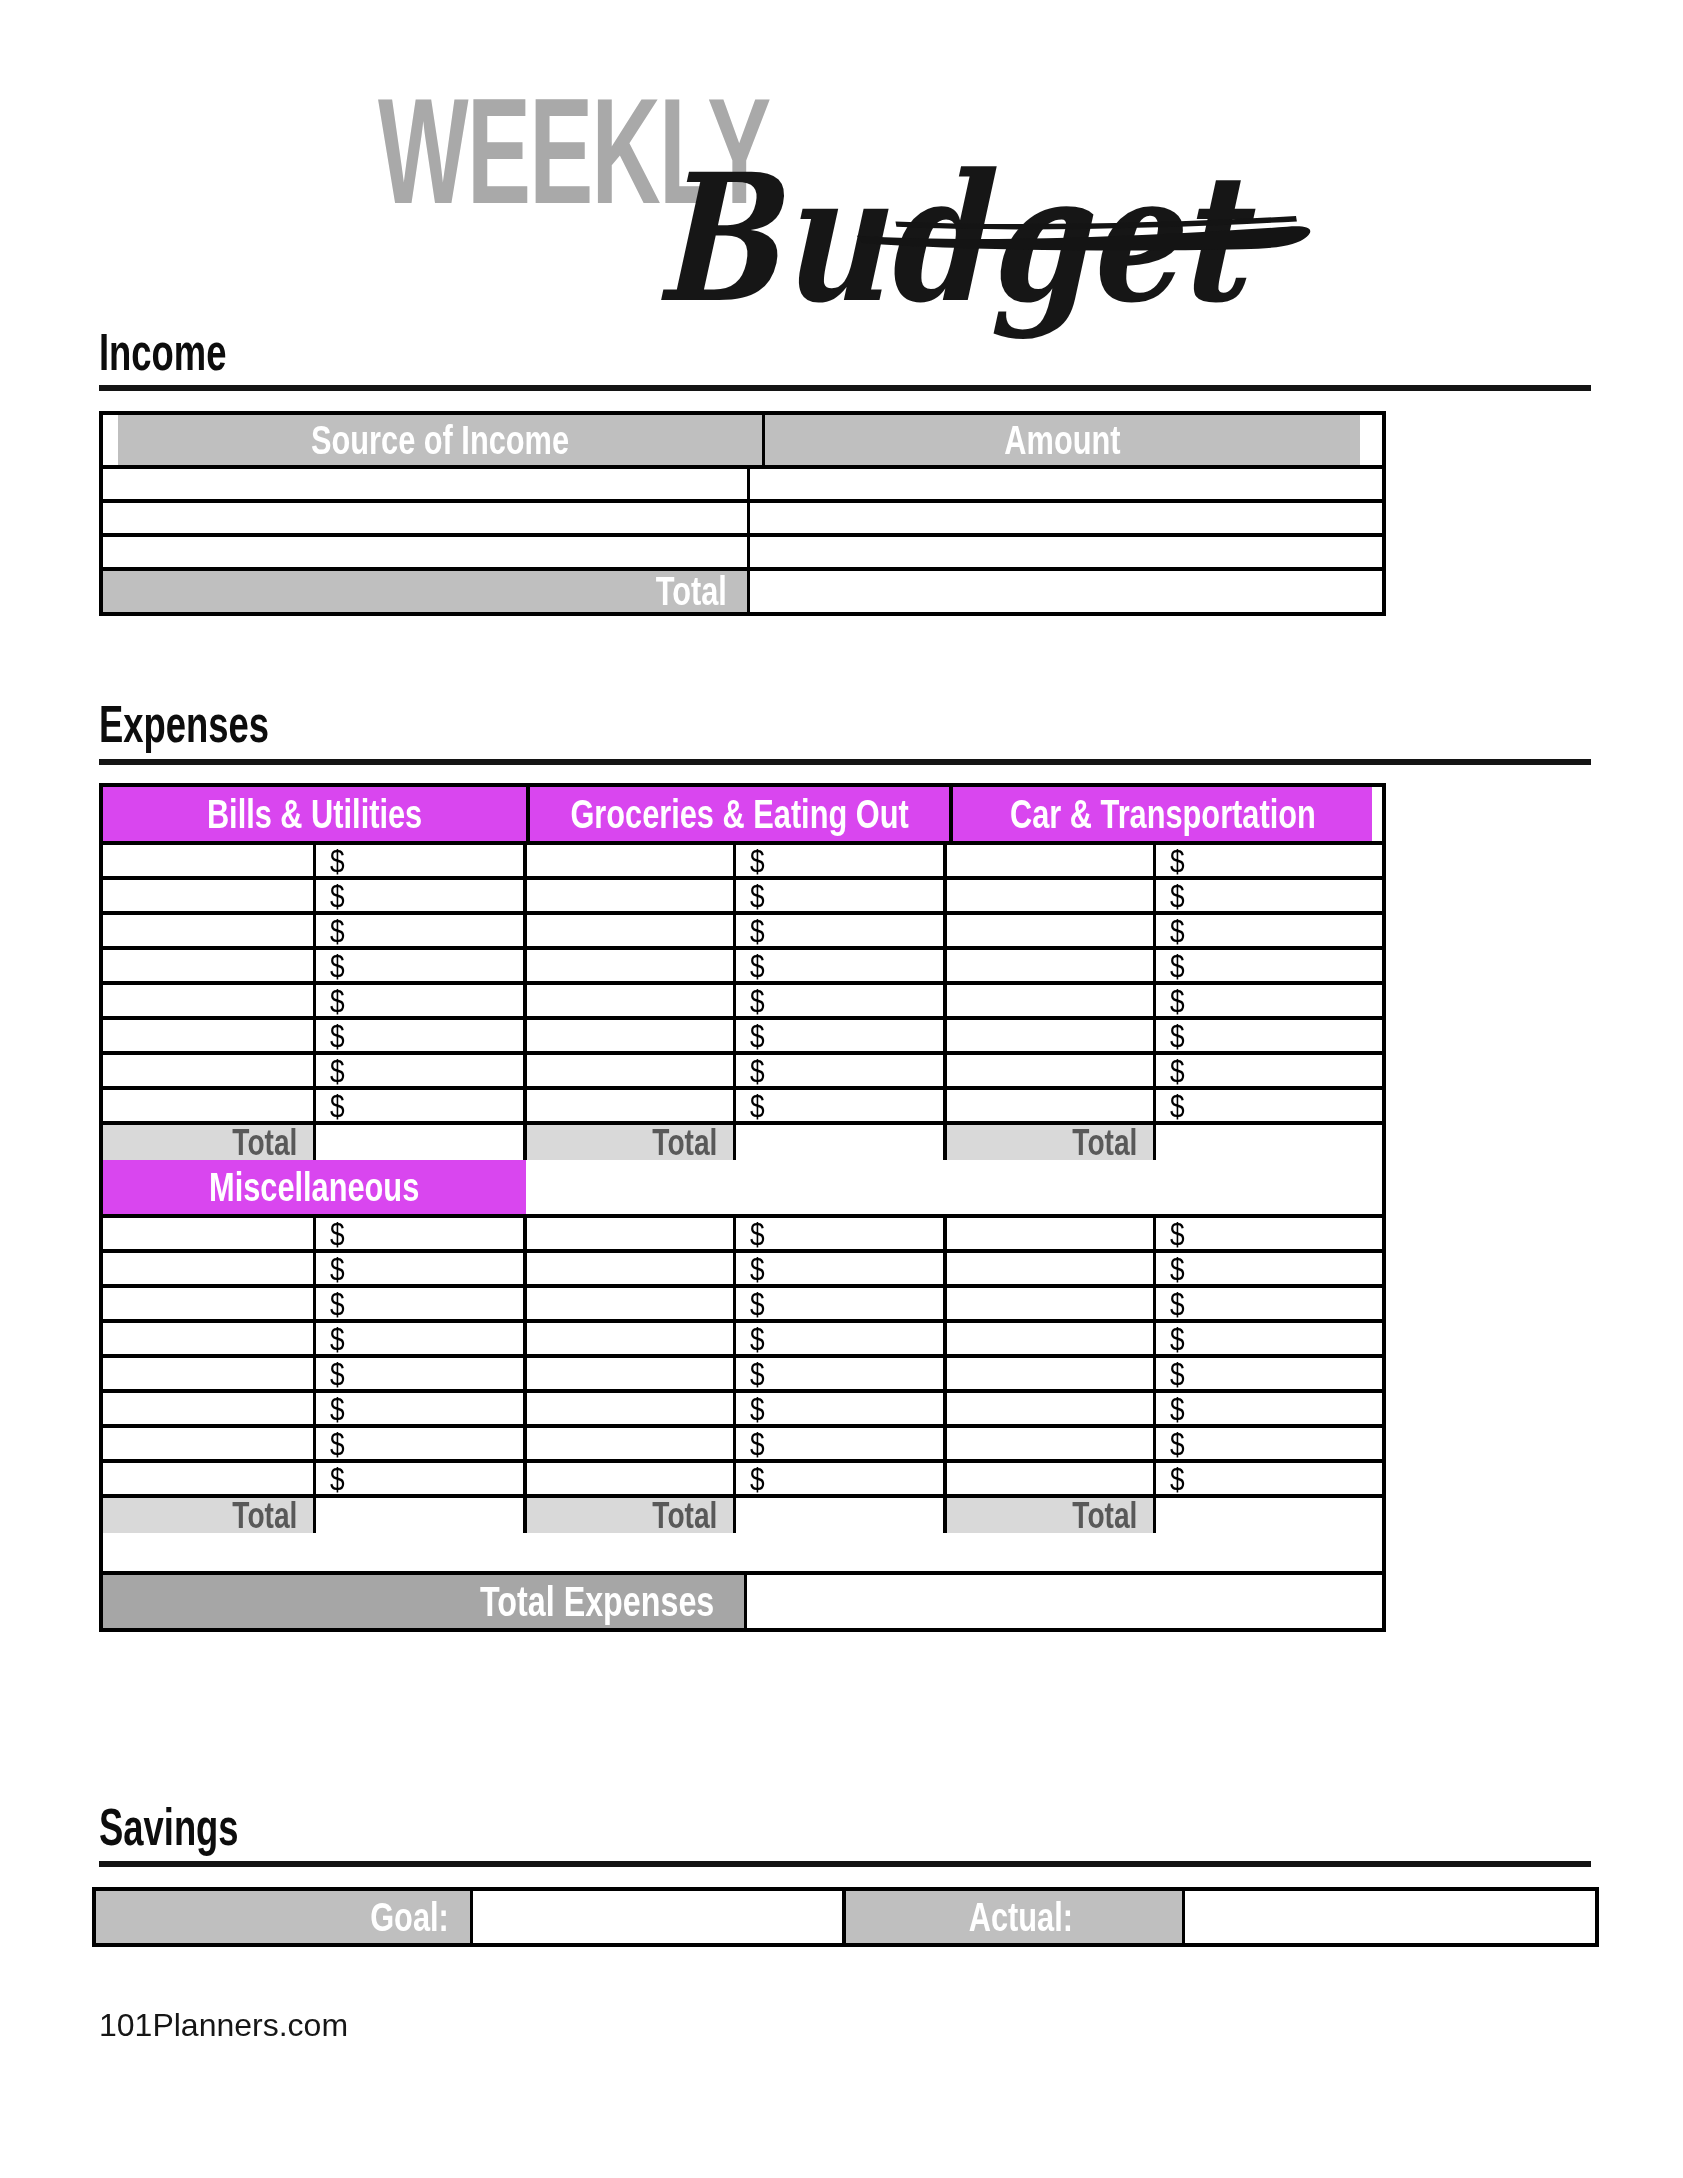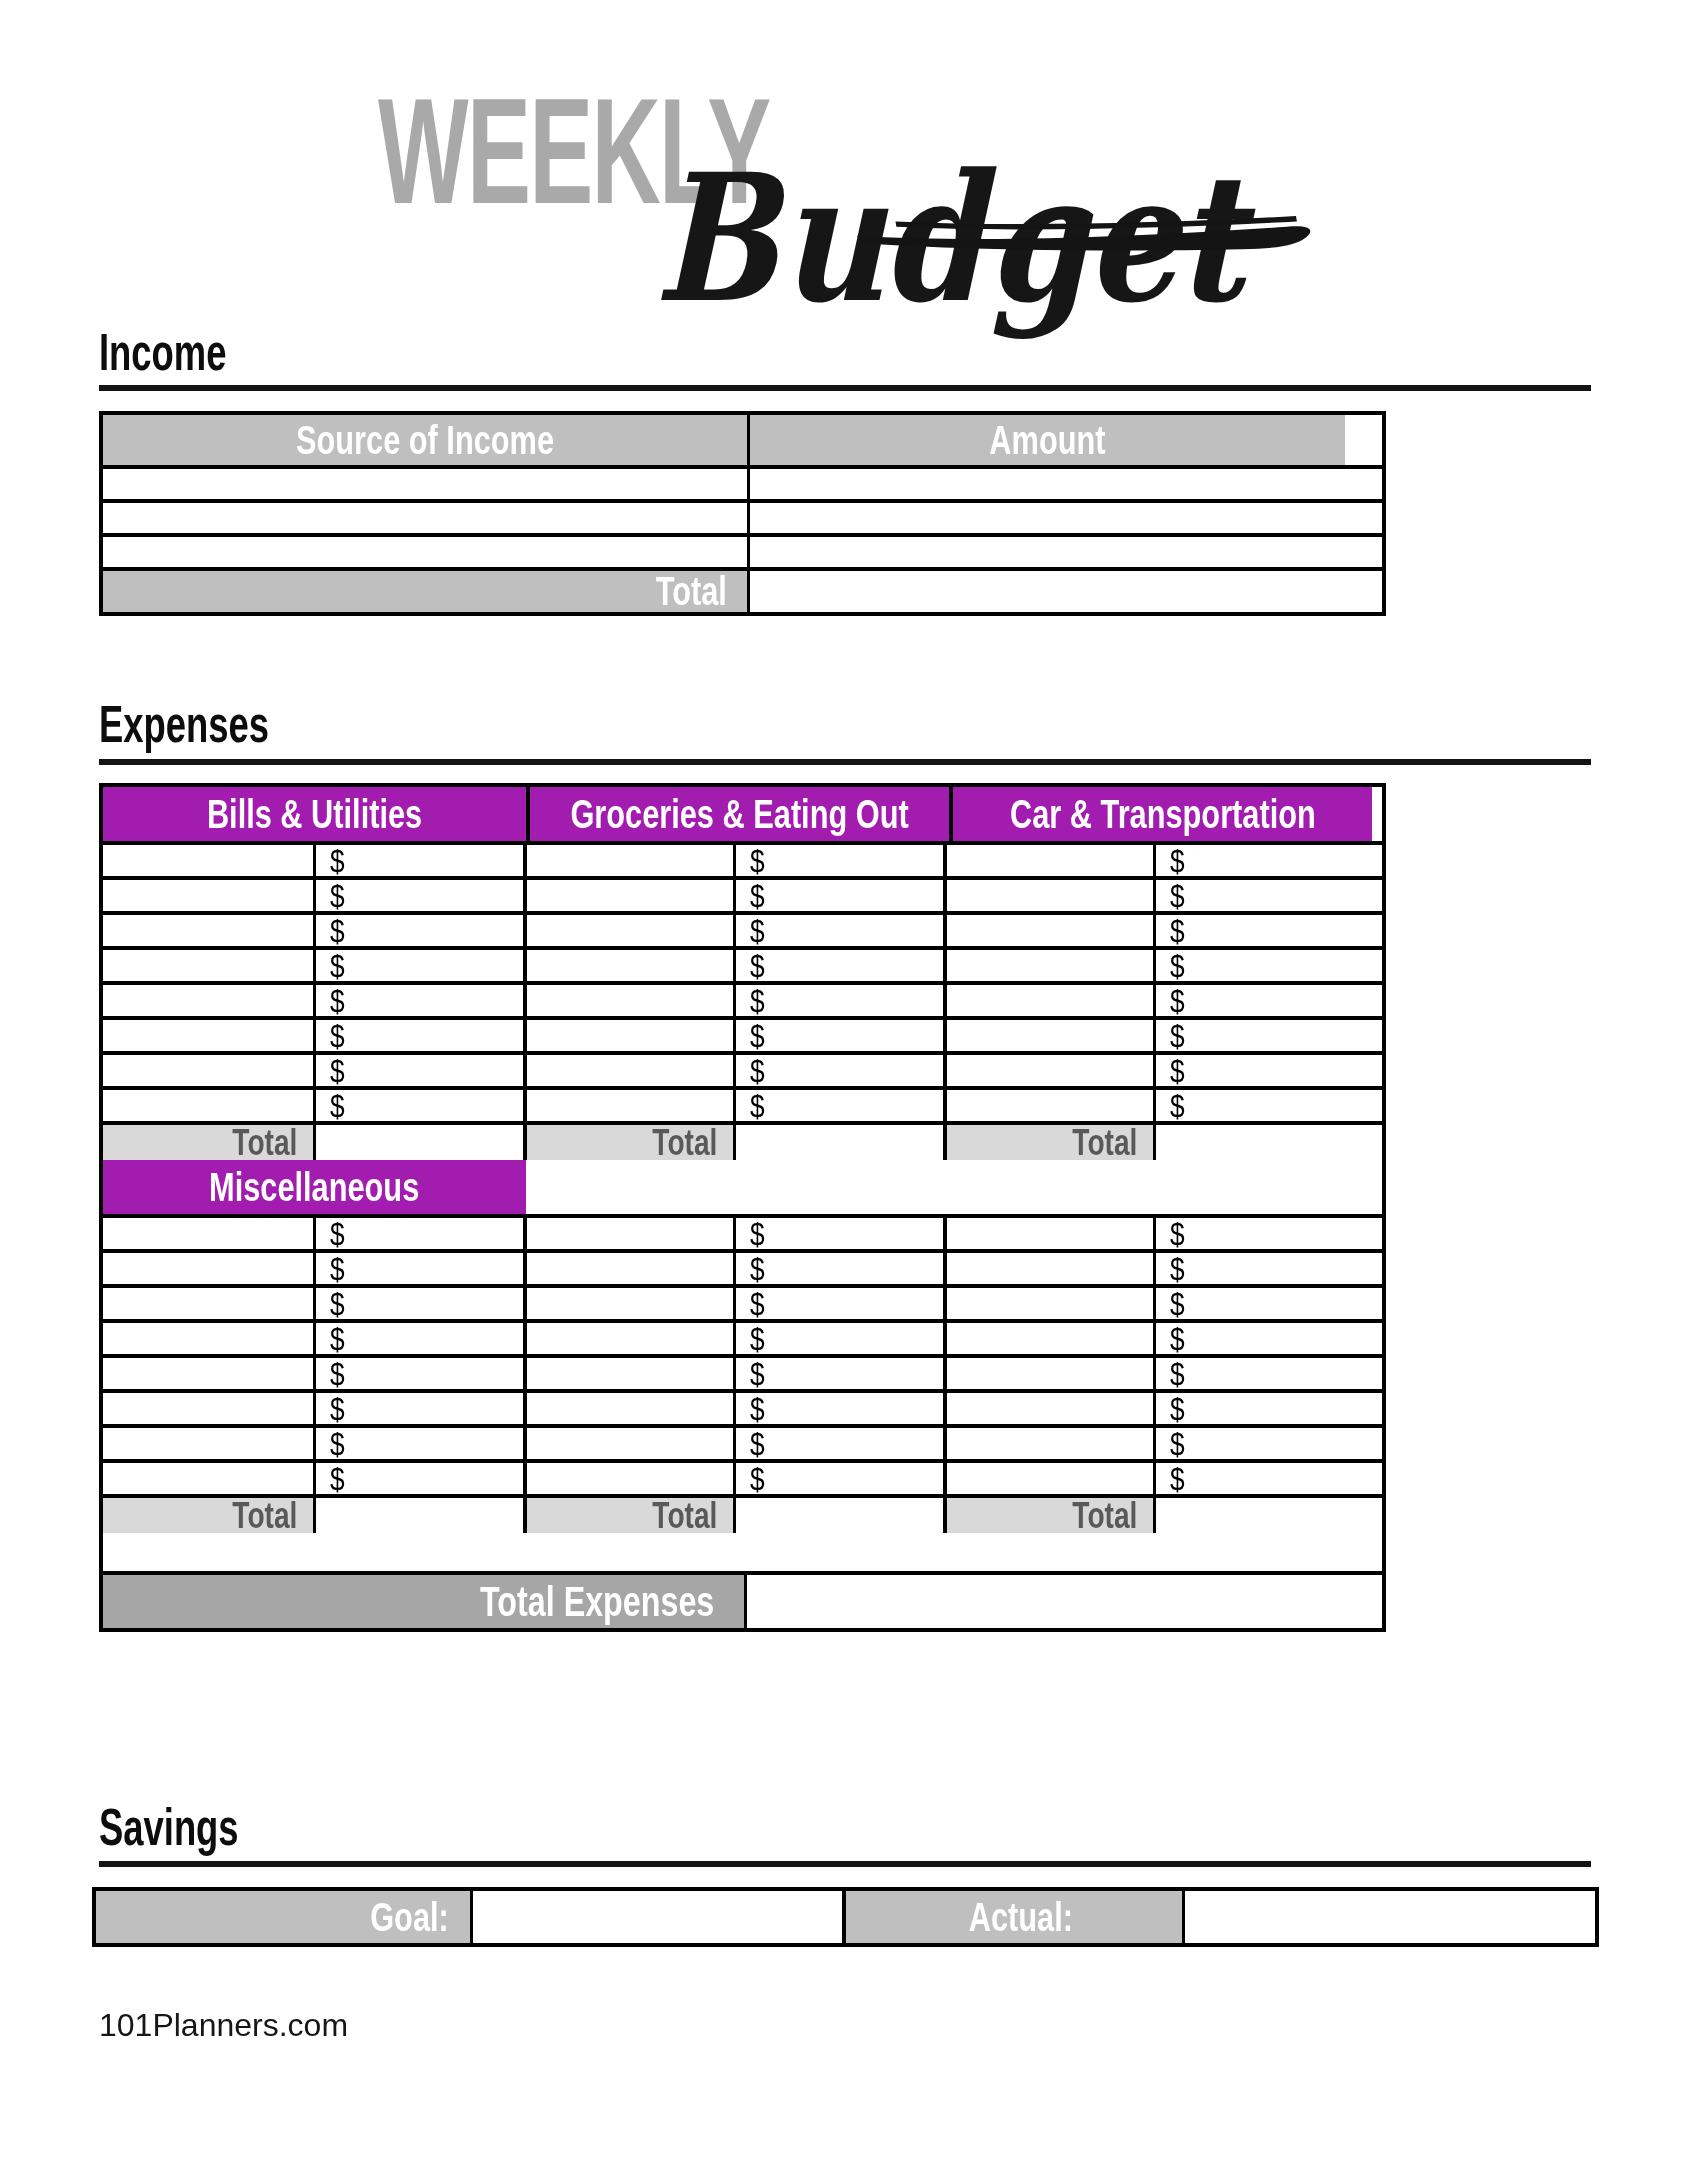--- a/index.html
+++ b/index.html
@@ -49,34 +49,34 @@
   .subtotal-label {
     display:inline-block; color:#595959; font-weight:bold; font-size:36px; line-height:1;
     transform:scaleX(0.78); transform-origin:right center; white-space:nowrap;
   }
   .cell { display:flex; align-items:center; justify-content:center; }
   .cell-right { justify-content:flex-end; padding-right:20px; }
   .dollar { font-size:32px; color:#000; line-height:1; transform:scaleX(0.82); transform-origin:left center; }
 
   
   .income-table { left:99px; top:411px; width:1287px; }
-  .income-table .row-head { height:50px; }
+  .income-table .row-head { height:50px;padding-left:15px; }
   .income-table .row-data { height:34px; }
   .income-table .row-total { height:45px; }
   .inc-left { width:644px; }
   .inc-right { width:598px; border-left:3.6px solid #000; }
 
   
   .expenses-table { left:99px; top:783px; width:1287px; }
   .exp-head-row { height:54px; }
   .exp-data-row { height:35px; }
   .exp-total-row { height:39px; }
   .exp-empty-row { height:38px; }
   .exp-grand-row { height:57px; }
-  .hcell { width:423px; display:flex; align-items:center; justify-content:center; background:#a21caf; }
+  .hcell { width:423px; display:flex; align-items:center; justify-content:center; background:#d946ef; }
   .hcell + .hcell { border-left:4.5px solid #000; }
   .c-desc { width:210px; }
   .c-amt  { width:210px; border-left:3.6px solid #000; display:flex; align-items:center; padding-left:14.4px; }
   .col-sep { border-left:4.5px solid #000 !important; }
   .tot-label-cell { width:210px; display:flex; align-items:center; justify-content:flex-end; padding-right:16px; background:#d9d9d9; }
   .tot-value-cell { width:210px; border-left:3.6px solid #000; background:#fff; }
   .grand-label { width:641px; display:flex; align-items:center; justify-content:flex-end; padding-right:30px; background:#a6a6a6; }
   .grand-label .head-label { font-size:43px; }
   .grand-value { width:634px; border-left:3.6px solid #000; background:#fff; }
   .empty-cell { width:1278px; background:#fff; }

